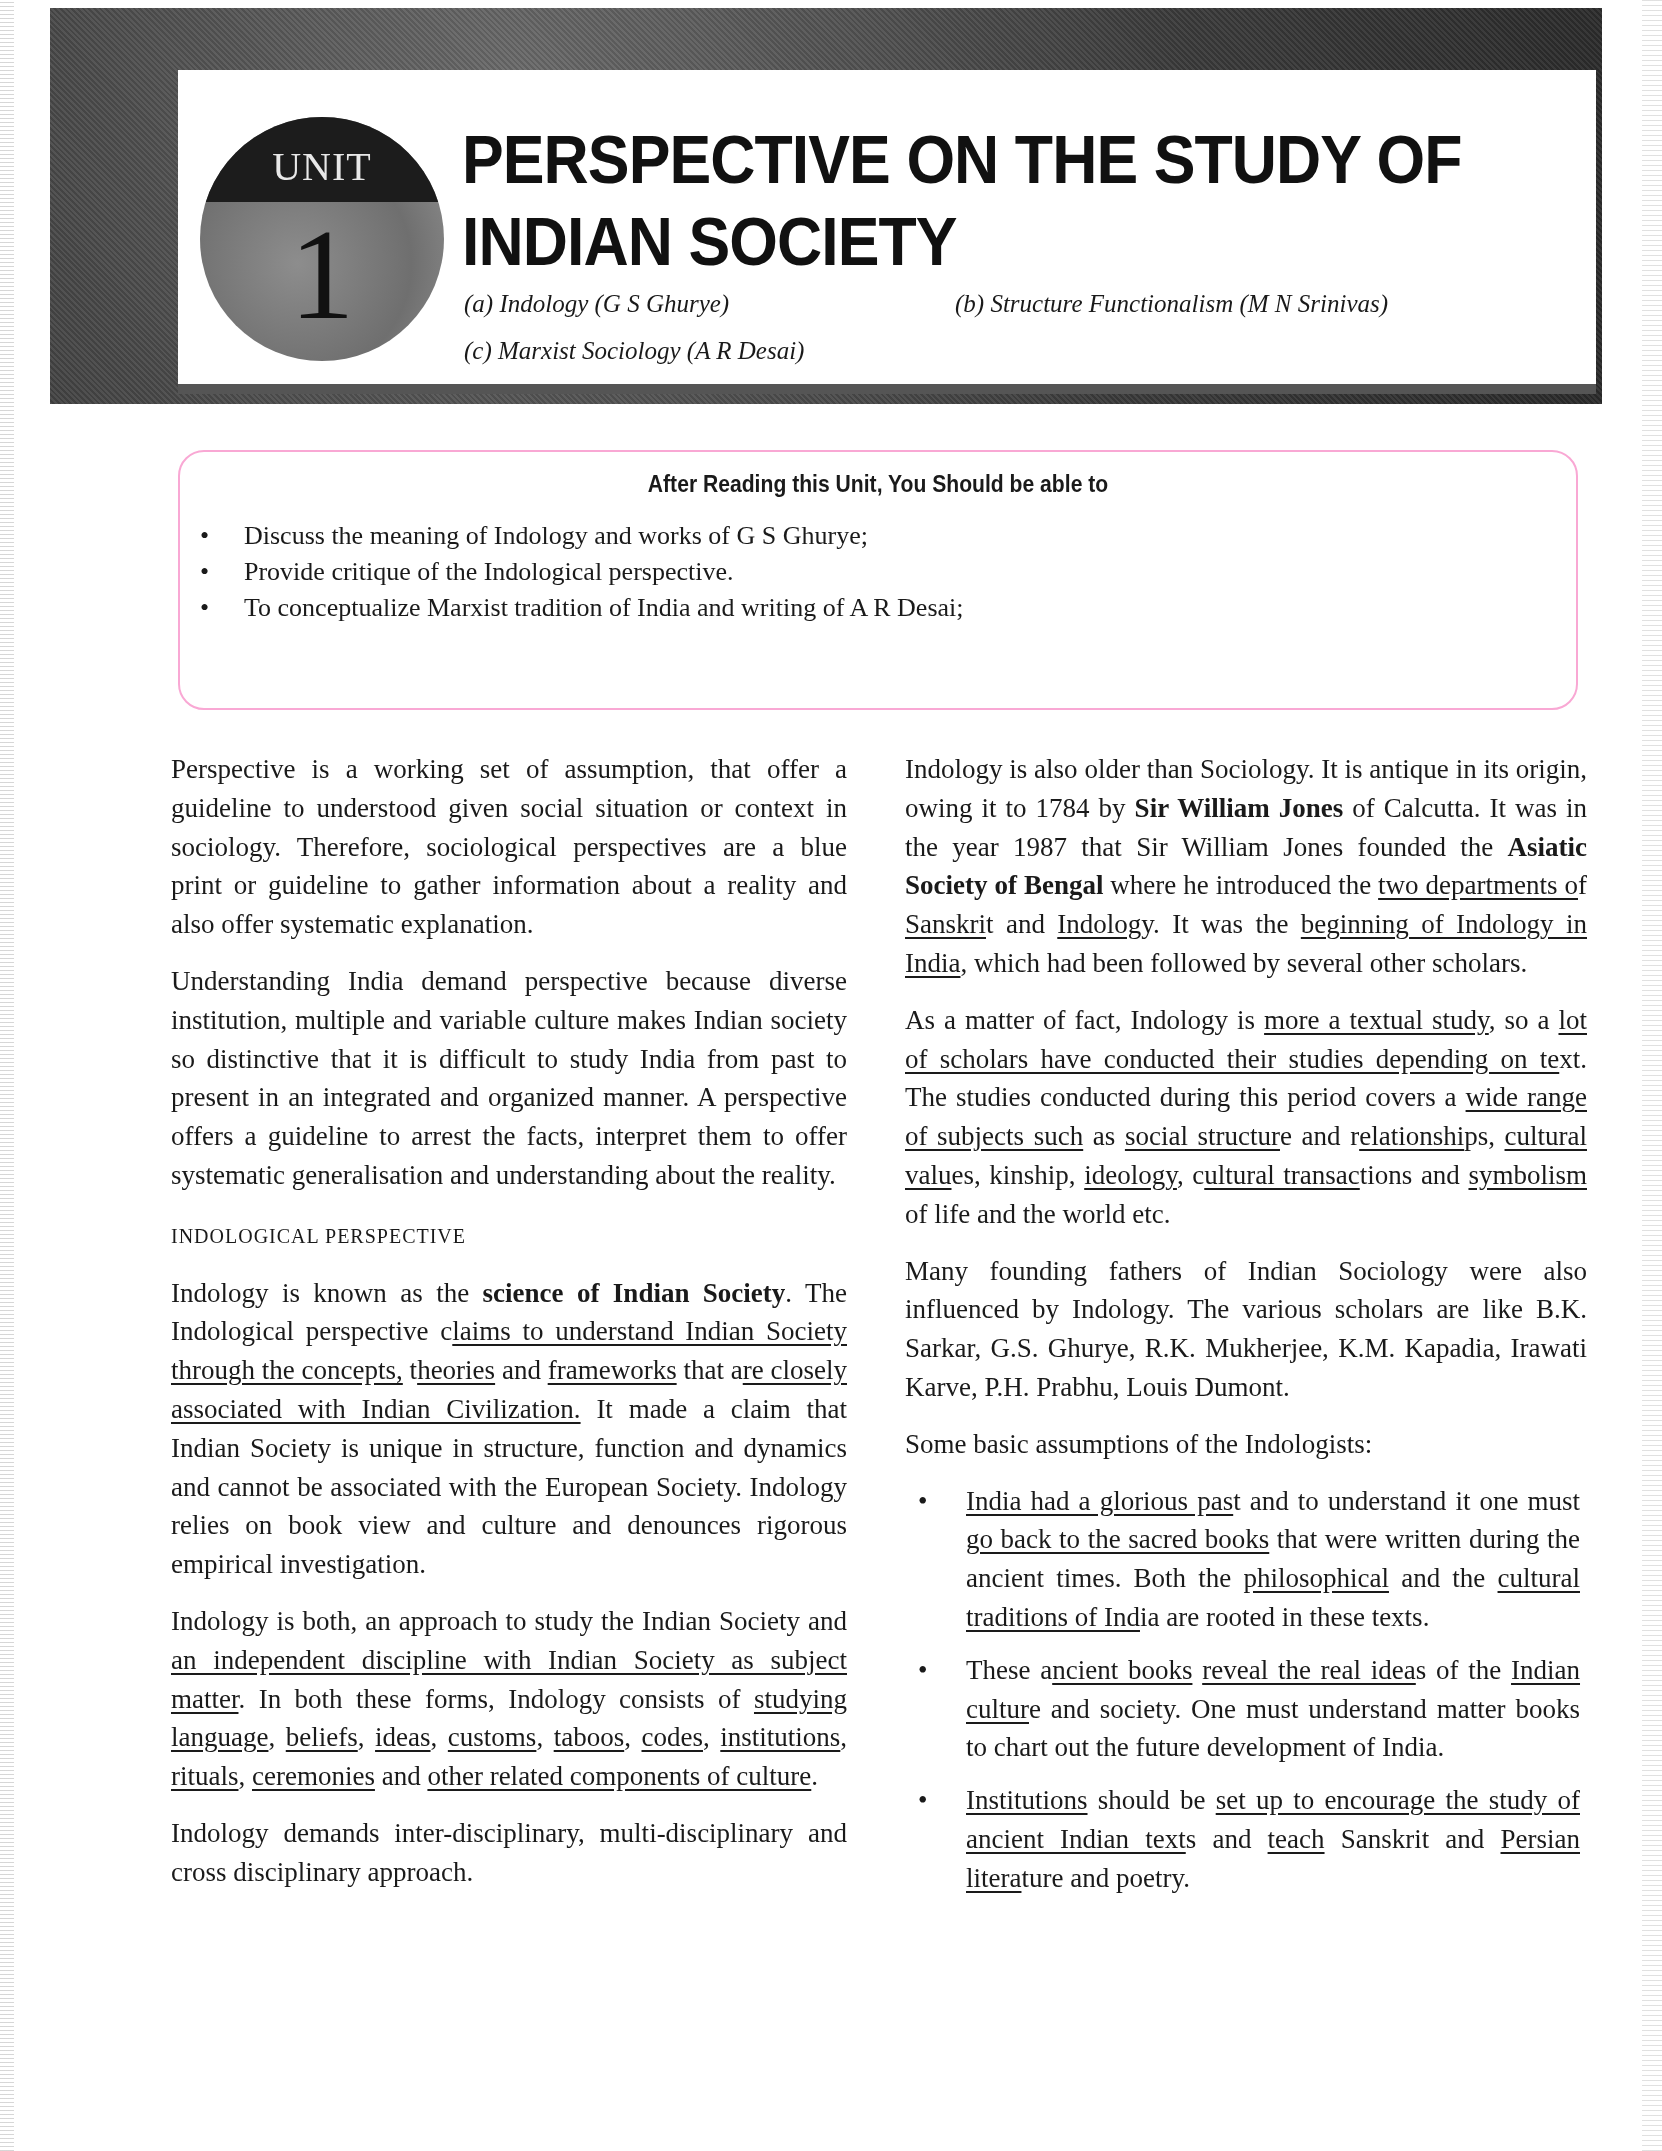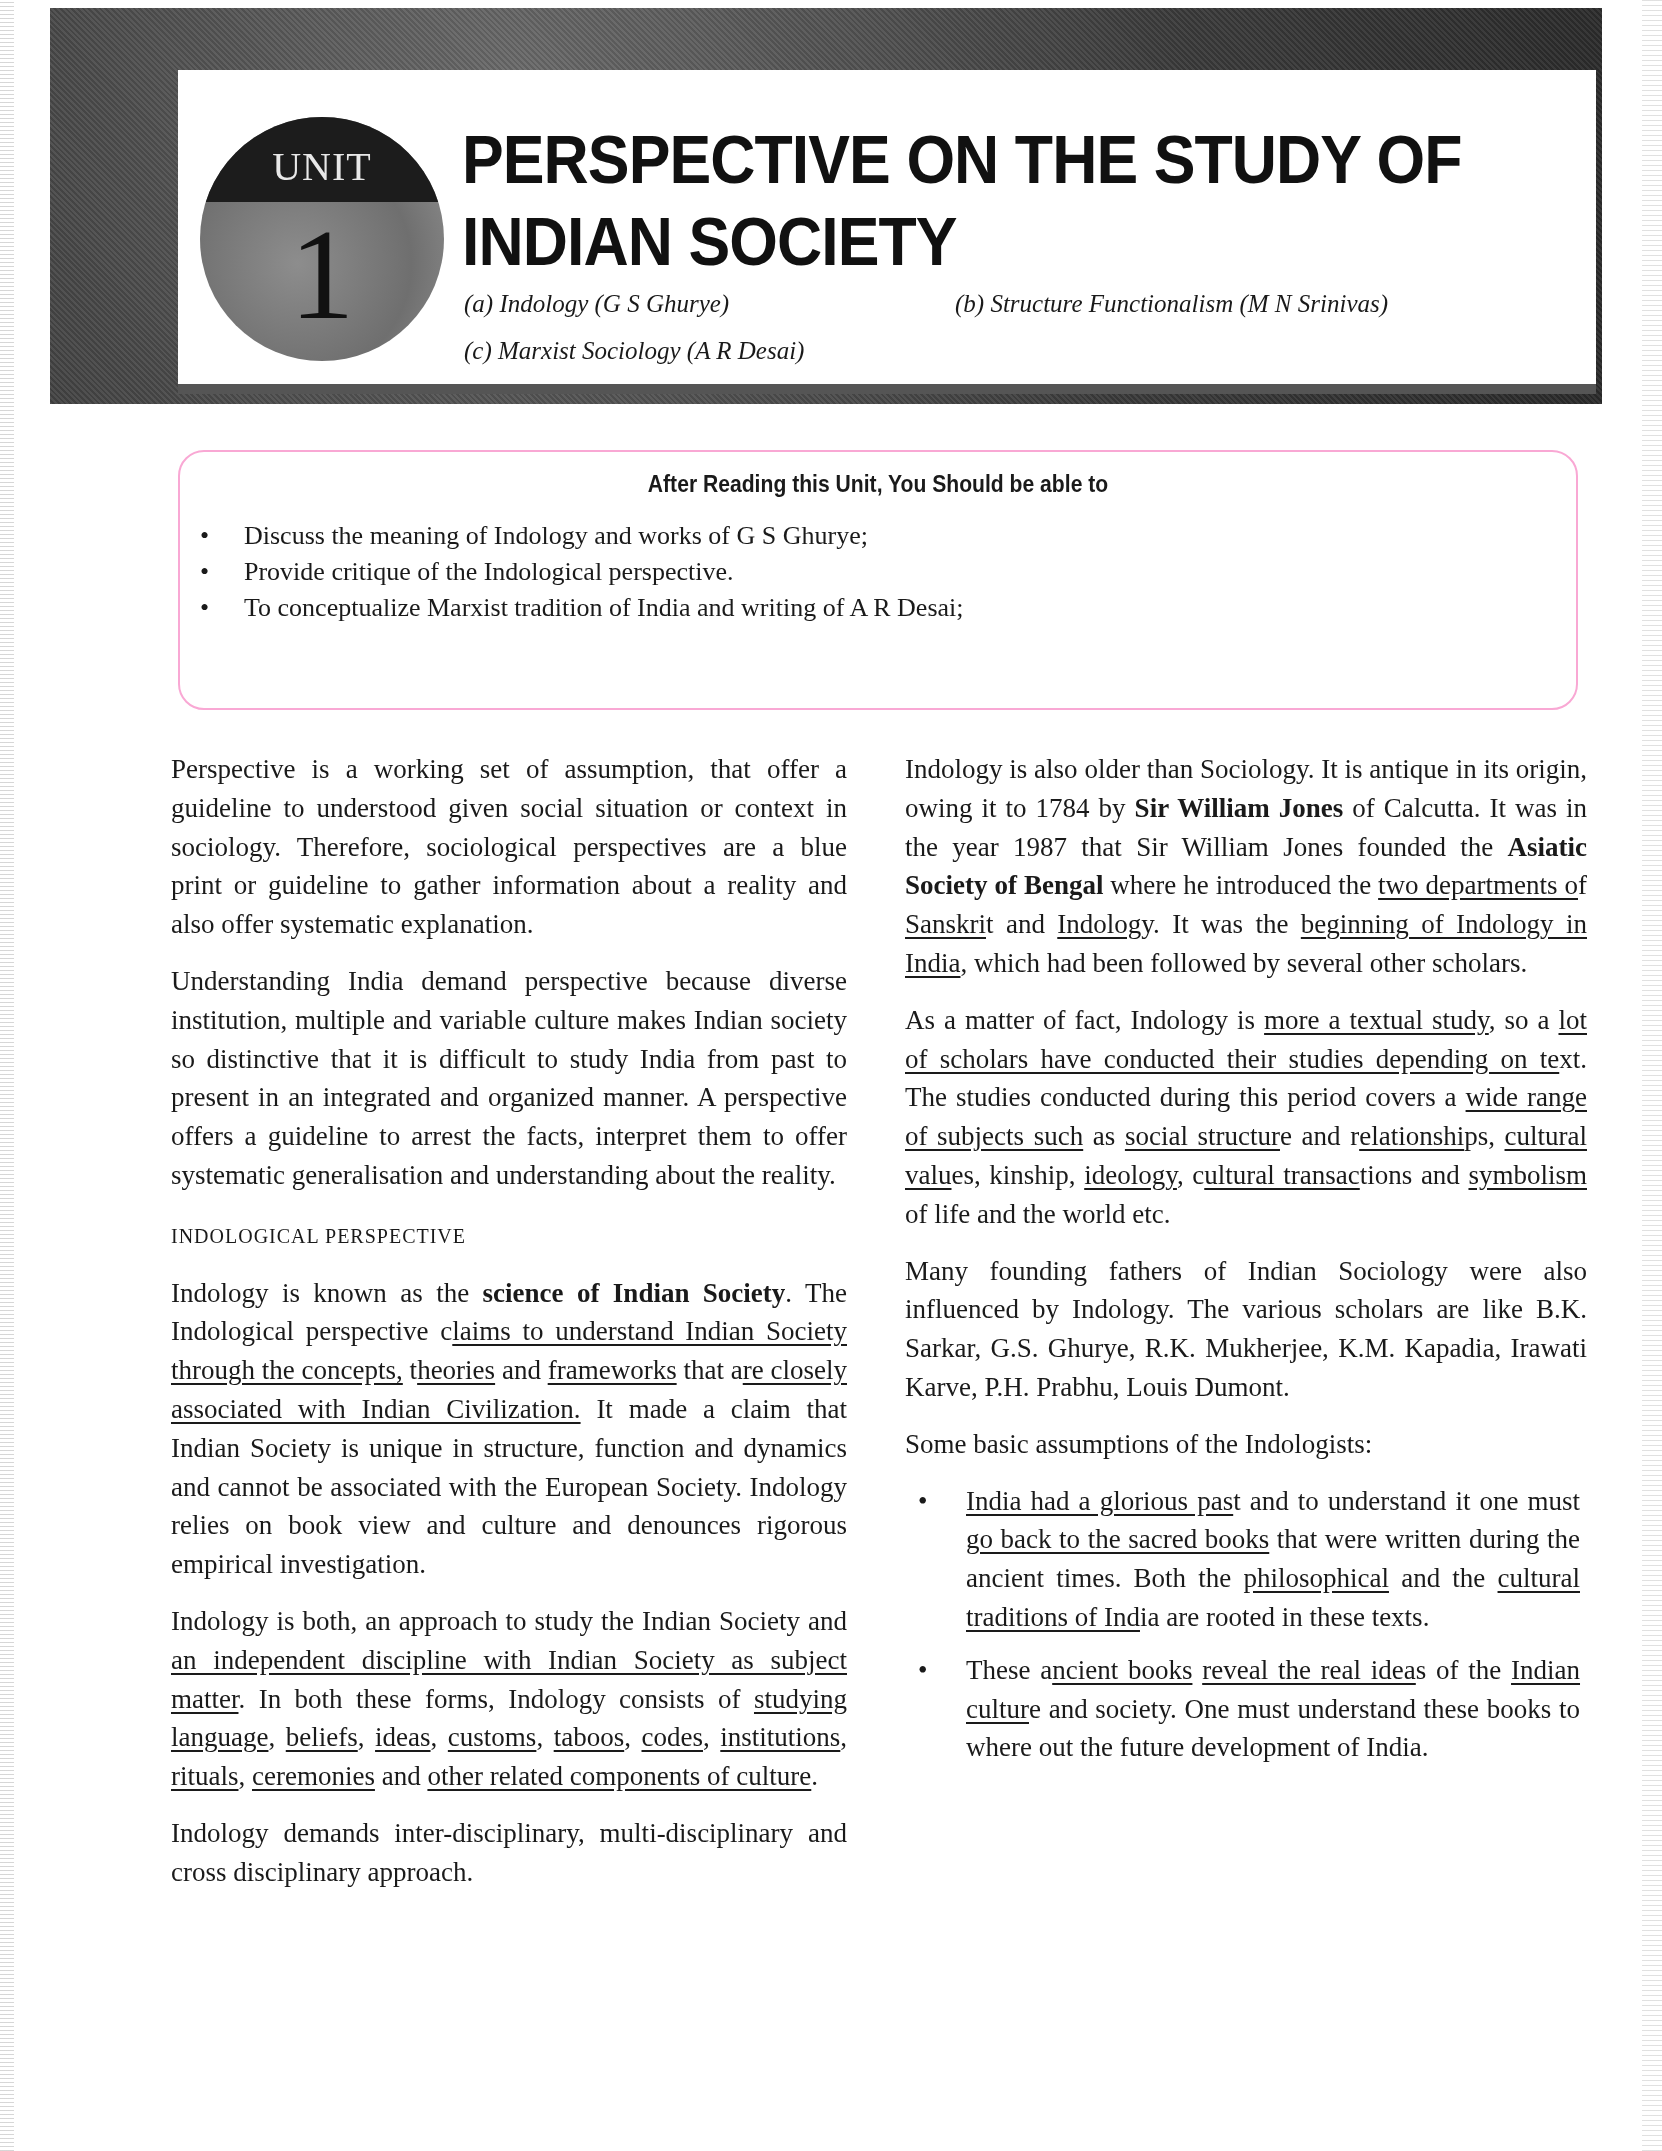--- a/index.html
+++ b/index.html
@@ -136,15 +136,16 @@
   <p>Indology demands inter-disciplinary, multi-disciplinary and cross disciplinary approach.</p>
 </div>
 
 <div class="col col-right">
   <p><span>Indology is also older than Sociology. It is antique in its origin, owing it to 1784 by </span><b>Sir William Jones</b><span> of Calcutta. It was in the year 1987 that Sir William Jones founded the </span><b>Asiatic Society of Bengal</b><span> where he introduced the </span><span class="u">two departments o</span><span>f </span><span class="u">Sanskri</span><span>t and </span><span class="u">Indolog</span><span>y. It was the </span><span class="u">beginning of Indology in India</span><span>, which had been followed by several other scholars.</span></p>
   <p><span>As a matter of fact, Indology is </span><span class="u">more a textual study</span><span>, so a </span><span class="u">lot of scholars have conducted their studies depending on te</span><span>xt. The studies conducted during this period covers a </span><span class="u">wide range of subjects such</span><span> as </span><span class="u">social structur</span><span>e and r</span><span class="u">elationshi</span><span>ps, </span><span class="u">cultural valu</span><span>es, kinship, </span><span class="u">ideology</span><span>, c</span><span class="u">ultural transac</span><span>tions and </span><span class="u">symbolism</span><span> of life and the world etc.</span></p>
   <p>Many founding fathers of Indian Sociology were also influenced by Indology. The various scholars are like B.K. Sarkar, G.S. Ghurye, R.K. Mukherjee, K.M. Kapadia, Irawati Karve, P.H. Prabhu, Louis Dumont.</p>
   <p style="text-align:left;">Some basic assumptions of the Indologists:</p>
   <ul class="bullets">
     <li><span class="u">India had a glorious pas</span><span>t and to understand it one must </span><span class="u">go back to the sacred books</span><span> that were written during the ancient times. Both the </span><span class="u">philosophical</span><span> and the </span><span class="u">cultural traditions of Ind</span><span>ia are rooted in these texts.</span></li>
-    <li><span>These a</span><span class="u">ncient books</span><span> </span><span class="u">reveal the real idea</span><span>s of the </span><span class="u">Indian cultur</span><span>e and society. One must understand these books to where out the future development of India.</span></li>
+    <li><span>These a</span><span class="u">ncient books</span><span> </span><span class="u">reveal the real idea</span><span>s of the </span><span class="u">Indian cultur</span><span>e and society. One must understand matter books to chart out the future development of India.</span></li>
+    <li><span class="u">Institutions</span><span> should be </span><span class="u">set up to encourage the study of ancient Indian text</span><span>s and </span><span class="u">teach</span><span> Sanskrit and </span><span class="u">Persian litera</span><span>ture and poetry.</span></li>
   </ul>
 </div>
 
 </body></html>

